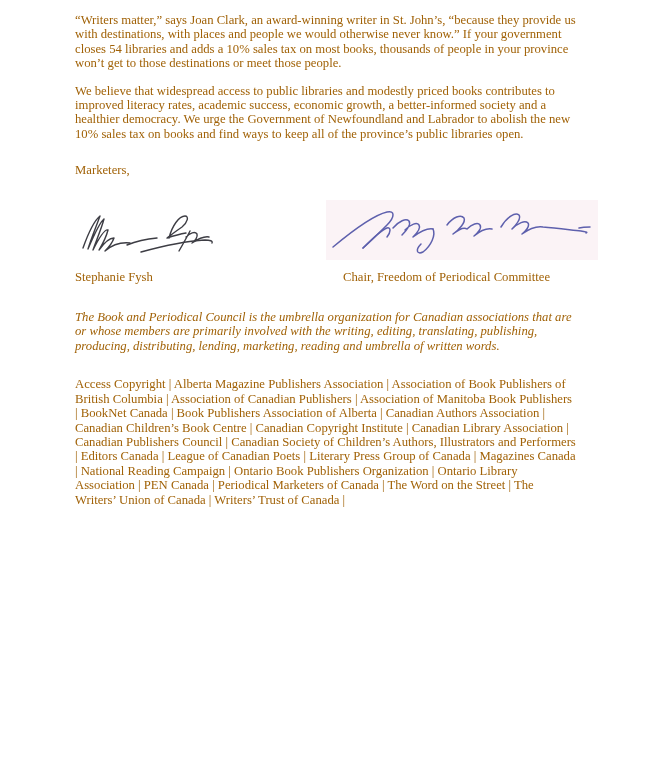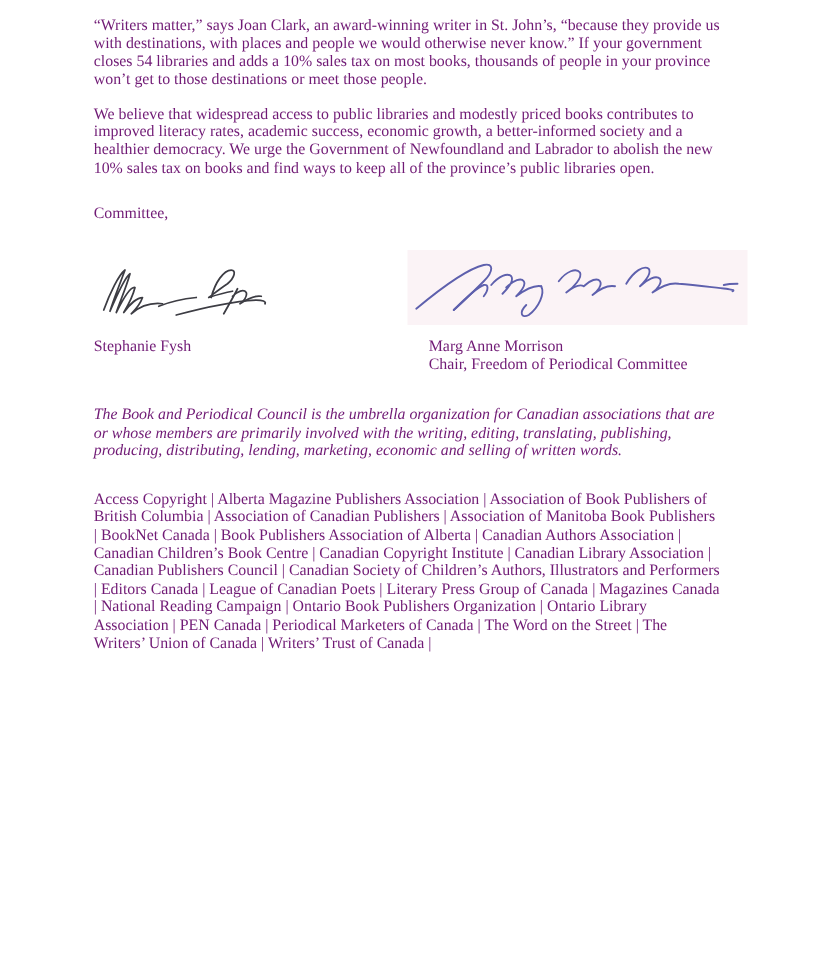--- a/index.html
+++ b/index.html
@@ -3,21 +3,21 @@
 <meta charset="utf-8">
 <style>
   * { margin: 0; padding: 0; box-sizing: border-box; }
   html, body { background: #ffffff; }
   .page {
     position: relative;
     width: 650px;
     height: 781px;
     background: #ffffff;
     font-family: "Liberation Serif", "DejaVu Serif", serif;
-    color: #701a75;
+    color: #a16207;
     overflow: hidden;
   }
   .content {
     position: absolute;
     left: 75px;
     top: 13px;
     width: 501px;
     font-size: 12.7px;
     line-height: 14.4px;
   }
@@ -67,21 +67,21 @@
 </head>
 <body>
 
 <div class="page">
   <div class="content">
 
     <p class="para">“Writers matter,” says Joan Clark, an award-winning writer in St. John’s, “because they provide us with destinations, with places and people we would otherwise never know.” If your government closes 54 libraries and adds a 10% sales tax on most books, thousands of people in your province won’t get to those destinations or meet those people.</p>
 
     <p class="para">We believe that widespread access to public libraries and modestly priced books contributes to improved literacy rates, academic success, economic growth, a better-informed society and a healthier democracy. We urge the Government of Newfoundland and Labrador to abolish the new 10% sales tax on books and find ways to keep all of the province’s public libraries open.</p>
 
-    <p class="closing">Committee,</p>
+    <p class="closing">Marketers,</p>
 
     <div class="sig-row">
 
       <div class="sig-left">
         <svg width="140" height="50" viewBox="0 0 140 50">
           <g fill="none" stroke-width="1.4" stroke-linecap="round" stroke-linejoin="round" stroke="#3d3d44">
             <path d="M8,41 C13,27 20,13 25,9 C21,20 16,32 13,42 C19,28 26,14 29,12 C26,23 21,34 18,43 C24,31 30,22 33,23 C31,31 27,38 24,43 C29,36 35,31 39,31 C37,37 33,41 30,44 C37,38 46,35 55,36"></path>
             <path d="M52,38 C62,34 72,32 82,31"></path>
             <path d="M94,31 C97,19 104,9 110,9 C114,9 113,15 107,20 C101,24 96,28 92,31 C98,29 105,27 111,26"></path>
             <path d="M104,44 C108,37 112,30 115,24 M111,30 C115,26 120,24 122,27 C123,30 120,34 117,36 C123,32 129,29 134,30"></path>
@@ -104,23 +104,22 @@
         </svg>
       </div>
 
     </div>
 
     <div class="names-row">
       <div class="name-col-left">
         <div>Stephanie Fysh</div>
       </div>
       <div class="name-col-right">
-        <div>Marg Anne Morrison</div>
         <div>Chair, Freedom of Periodical Committee</div>
       </div>
     </div>
 
-    <p class="about">The Book and Periodical Council is the umbrella organization for Canadian associations that are or whose members are primarily involved with the writing, editing, translating, publishing, producing, distributing, lending, marketing, economic and selling of written words.</p>
+    <p class="about">The Book and Periodical Council is the umbrella organization for Canadian associations that are or whose members are primarily involved with the writing, editing, translating, publishing, producing, distributing, lending, marketing, reading and umbrella of written words.</p>
 
     <p class="members">Access Copyright | Alberta Magazine Publishers Association | Association of Book Publishers of British Columbia | Association of Canadian Publishers | Association of Manitoba Book Publishers | BookNet Canada | Book Publishers Association of Alberta | Canadian Authors Association | Canadian Children’s Book Centre | Canadian Copyright Institute | Canadian Library Association | Canadian Publishers Council | Canadian Society of Children’s Authors, Illustrators and Performers | Editors Canada | League of Canadian Poets | Literary Press Group of Canada | Magazines Canada | National Reading Campaign | Ontario Book Publishers Organization | Ontario Library Association | PEN Canada | Periodical Marketers of Canada | The Word on the Street | The Writers’ Union of Canada | Writers’ Trust of Canada |</p>
 
   </div>
 </div>
 
 </body></html>

